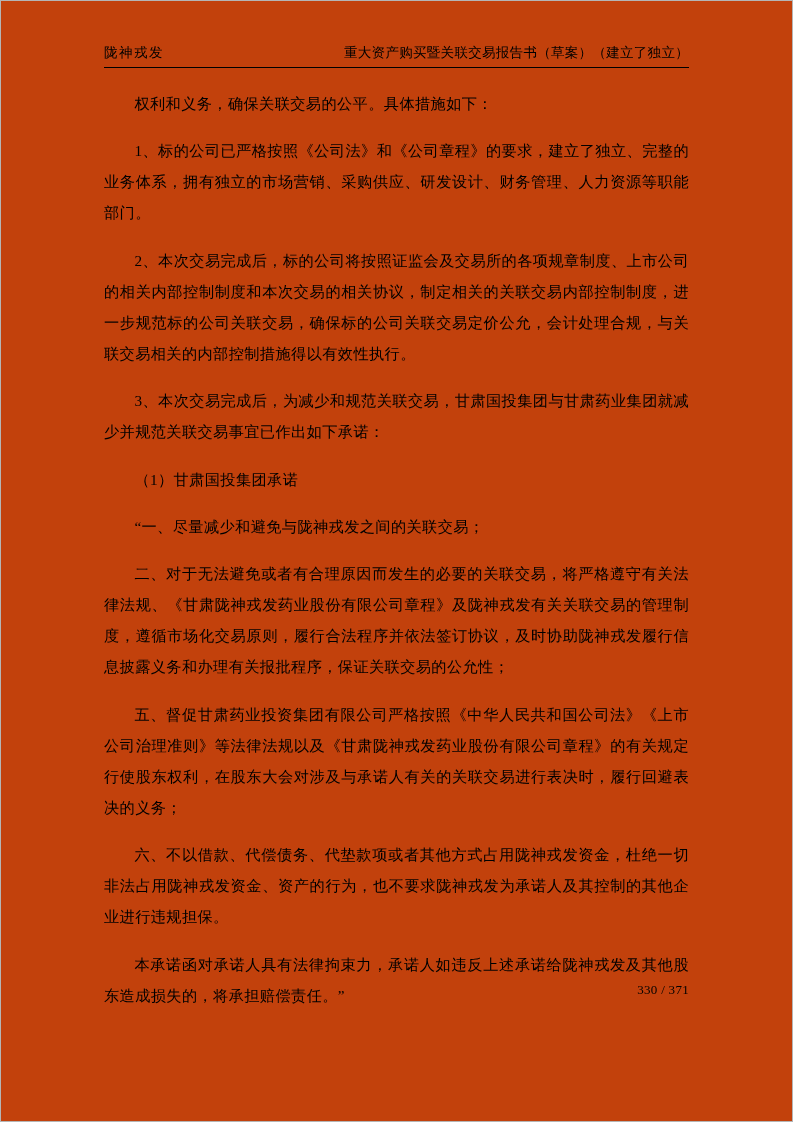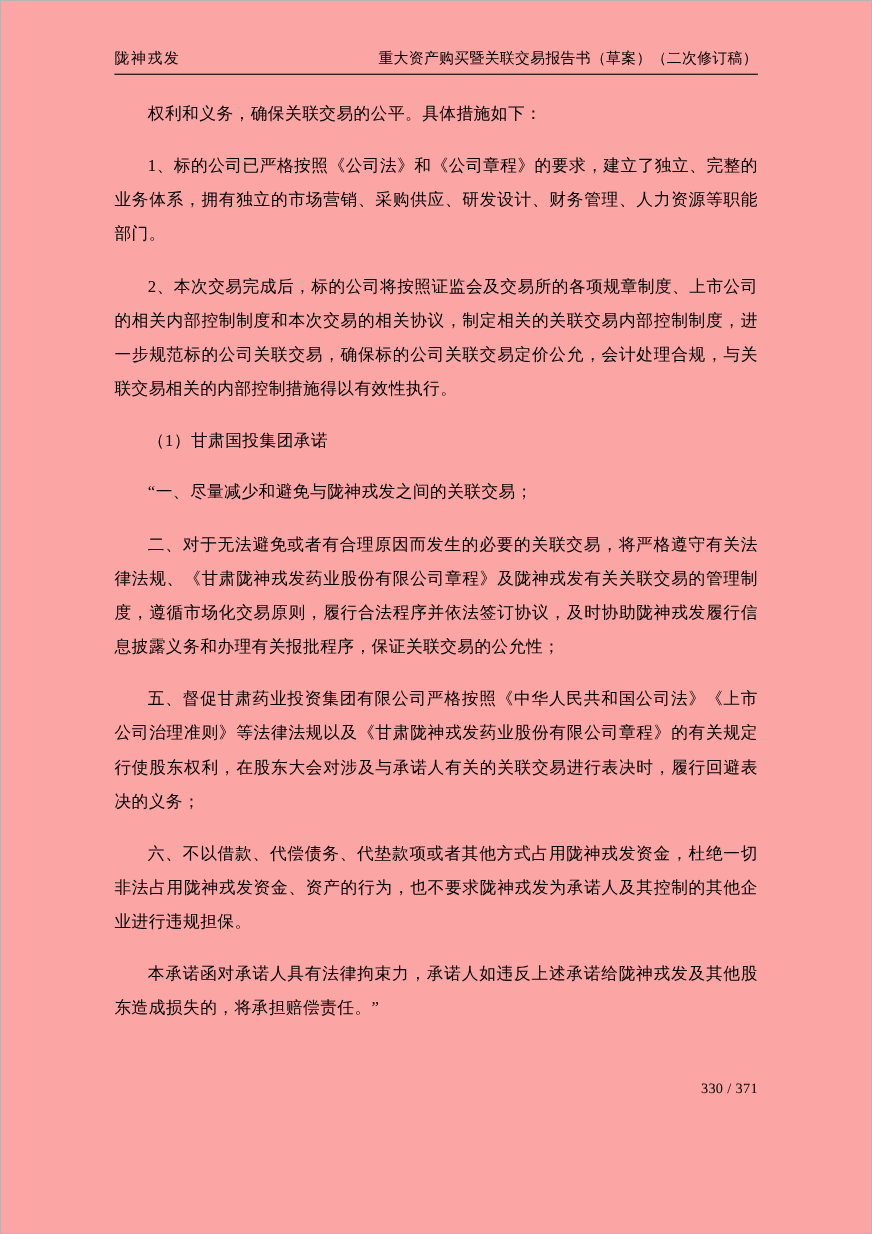--- a/index.html
+++ b/index.html
@@ -7,21 +7,21 @@
     padding: 0;
     background: #d8d8d8;
   }
   body {
     font-family: "Liberation Serif", "DejaVu Serif", serif;
   }
   .page {
     position: relative;
     width: 793px;
     height: 1122px;
-    background: #fca5a5;
+    background: #c2410c;
     margin: 0 auto;
     overflow: hidden;
     box-sizing: border-box;
   }
   .page-inner {
     position: absolute;
     left: 104px;
     top: 44px;
     width: 585px;
     height: 1000px;
@@ -78,28 +78,29 @@
 </style>
 </head>
 <body>
 
 <div class="page">
   <div class="page-frame"></div>
   <div class="page-inner">
 
     <div class="header">
       <span class="header-left">陇神戎发</span>
-      <span class="header-right">重大资产购买暨关联交易报告书（草案）（二次修订稿）</span>
+      <span class="header-right">重大资产购买暨关联交易报告书（草案）（建立了独立）</span>
     </div>
     <div class="header-rule"></div>
 
     <div class="body-text">
       <p class="indent">权利和义务，确保关联交易的公平。具体措施如下：</p>
       <p class="indent">1、标的公司已严格按照《公司法》和《公司章程》的要求，建立了独立、完整的业务体系，拥有独立的市场营销、采购供应、研发设计、财务管理、人力资源等职能部门。</p>
       <p class="indent">2、本次交易完成后，标的公司将按照证监会及交易所的各项规章制度、上市公司的相关内部控制制度和本次交易的相关协议，制定相关的关联交易内部控制制度，进一步规范标的公司关联交易，确保标的公司关联交易定价公允，会计处理合规，与关联交易相关的内部控制措施得以有效性执行。</p>
+      <p class="indent">3、本次交易完成后，为减少和规范关联交易，甘肃国投集团与甘肃药业集团就减少并规范关联交易事宜已作出如下承诺：</p>
       <p class="indent">（1）甘肃国投集团承诺</p>
       <p class="indent">“一、尽量减少和避免与陇神戎发之间的关联交易；</p>
       <p class="indent">二、对于无法避免或者有合理原因而发生的必要的关联交易，将严格遵守有关法律法规、《甘肃陇神戎发药业股份有限公司章程》及陇神戎发有关关联交易的管理制度，遵循市场化交易原则，履行合法程序并依法签订协议，及时协助陇神戎发履行信息披露义务和办理有关报批程序，保证关联交易的公允性；</p>
       <p class="indent">五、督促甘肃药业投资集团有限公司严格按照《中华人民共和国公司法》《上市公司治理准则》等法律法规以及《甘肃陇神戎发药业股份有限公司章程》的有关规定行使股东权利，在股东大会对涉及与承诺人有关的关联交易进行表决时，履行回避表决的义务；</p>
       <p class="indent">六、不以借款、代偿债务、代垫款项或者其他方式占用陇神戎发资金，杜绝一切非法占用陇神戎发资金、资产的行为，也不要求陇神戎发为承诺人及其控制的其他企业进行违规担保。</p>
       <p class="indent">本承诺函对承诺人具有法律拘束力，承诺人如违反上述承诺给陇神戎发及其他股东造成损失的，将承担赔偿责任。”</p>
     </div>
 
     <div class="footer">330 / 371</div>
   </div>

